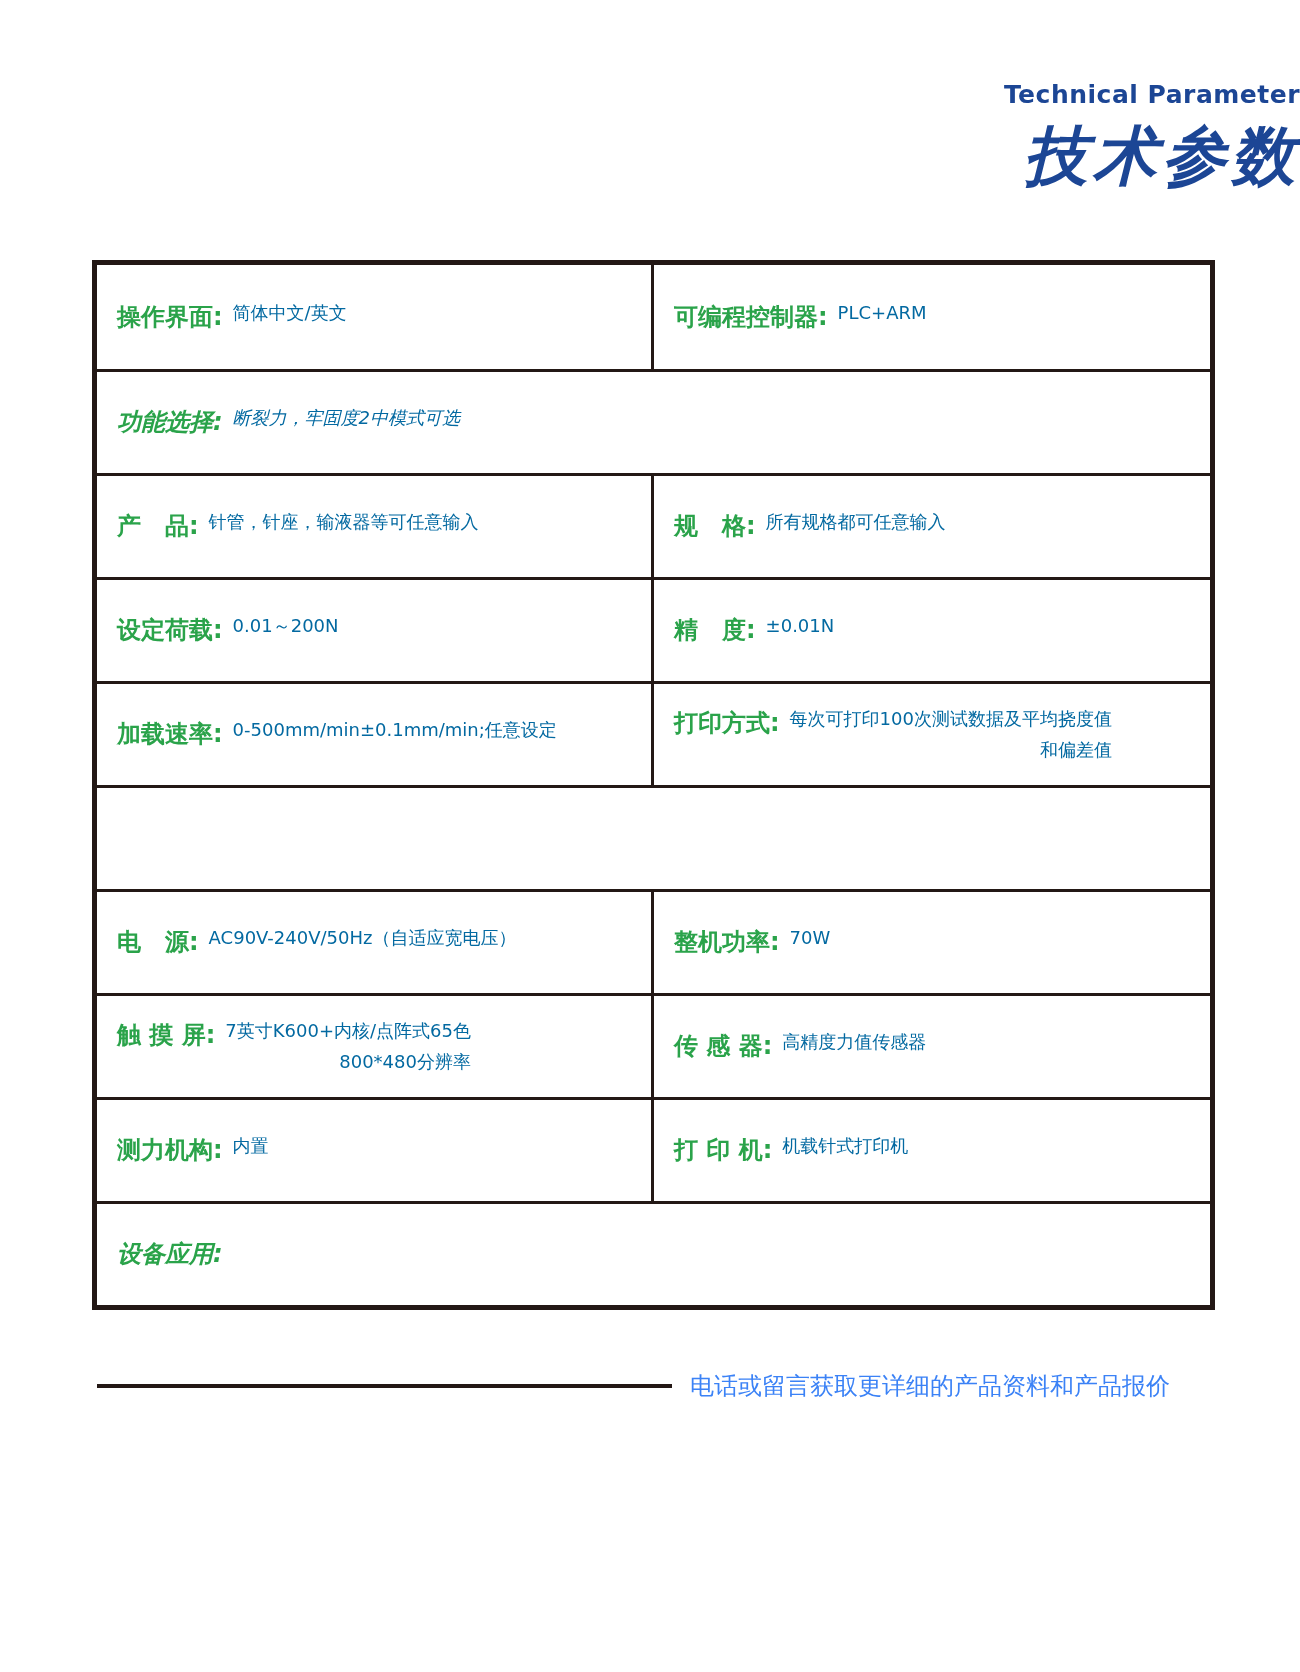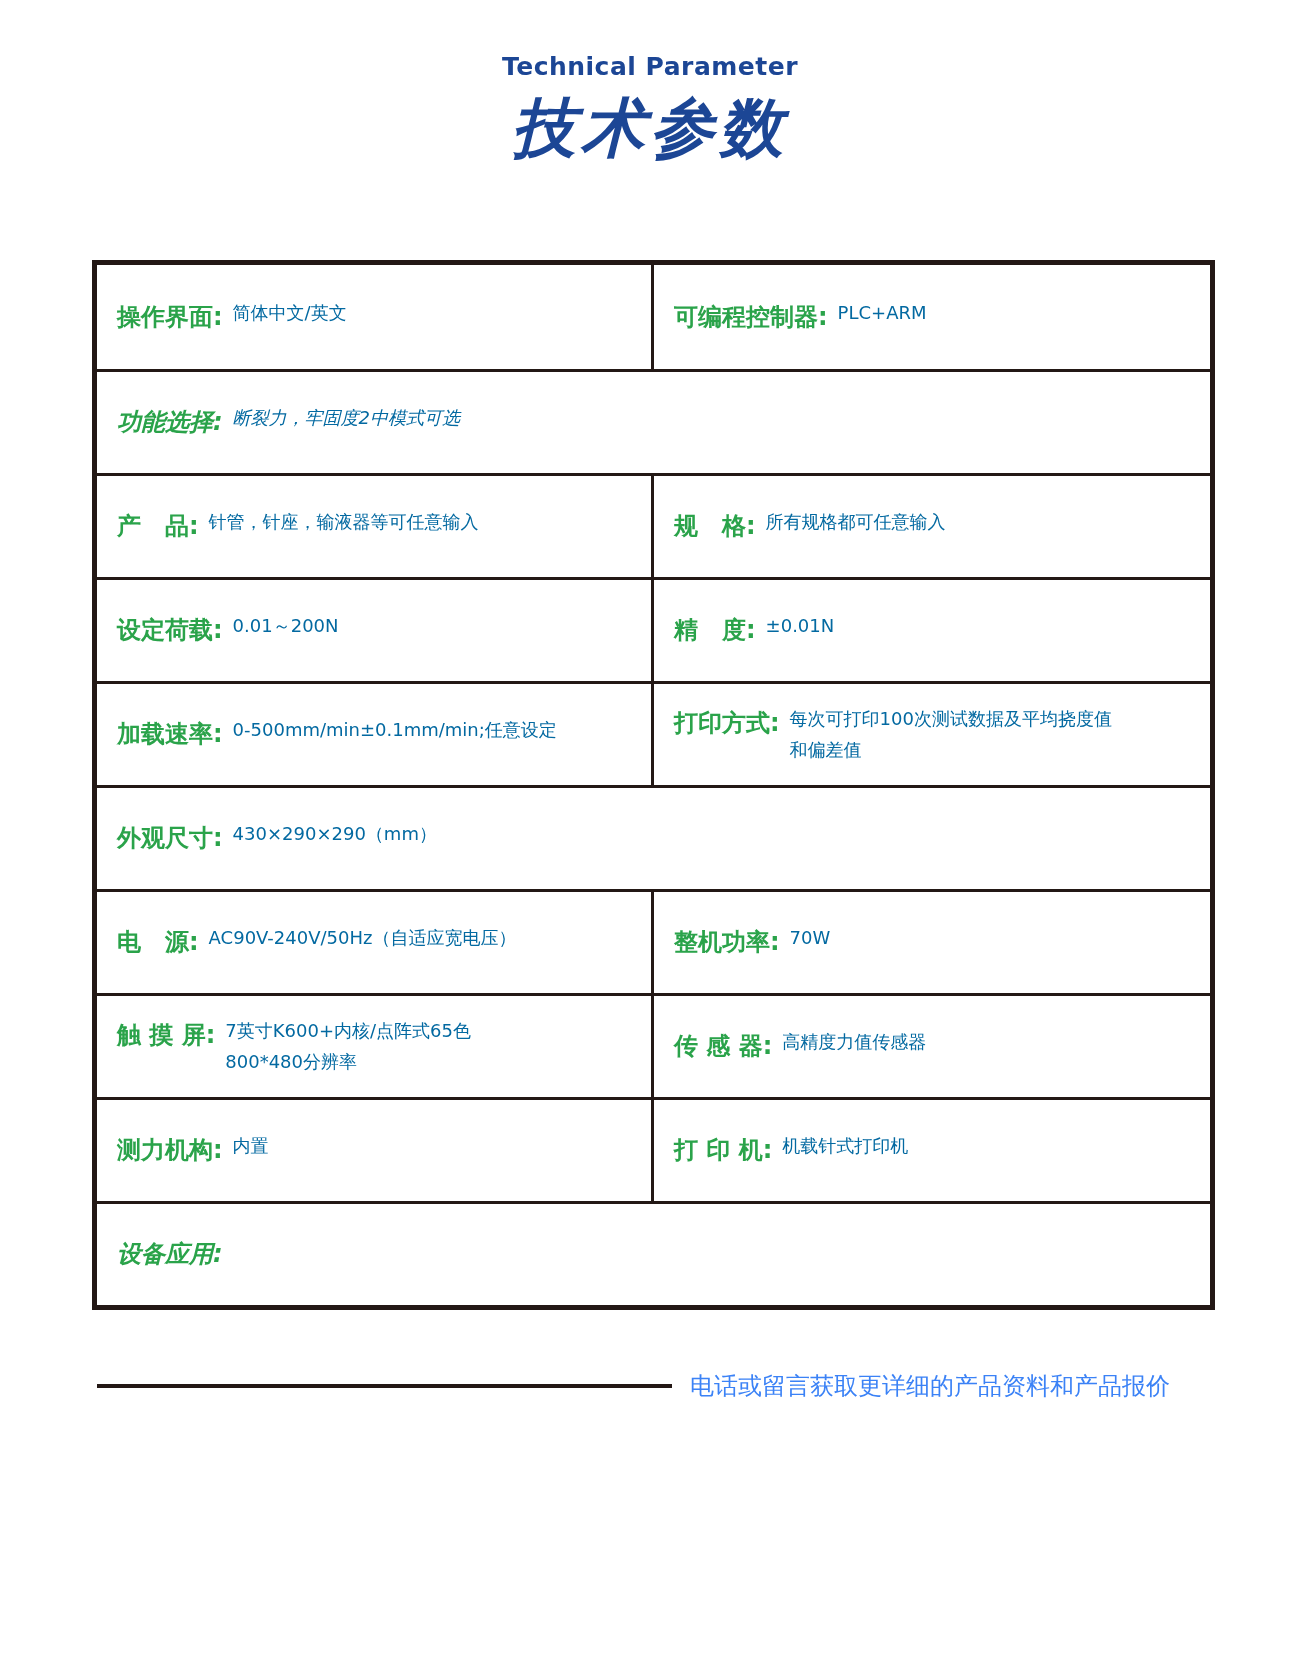--- a/index.html
+++ b/index.html
@@ -8,21 +8,21 @@
     width: 1300px; height: 1672px;
     font-family: "DejaVu Sans", sans-serif;
     color: #231815;
   }
   .page {
     position: relative;
     width: 1300px; height: 1672px;
     background: #ffffff;
     overflow: hidden;
   }
-  .header { text-align: center; padding-top: 52px; }
+  .header { text-align: right; padding-top: 80px; }
   .subtitle-en {
     font-size: 25px;
     font-weight: bold;
     color: #1c4695;
     letter-spacing: 0.5px;
   }
   .title-cn {
     margin-top: 4px;
     font-size: 64px;
     font-weight: bold;
@@ -52,20 +52,21 @@
   .cell-left {
     width: 557px;
     flex-shrink: 0;
     border-right: 3px solid #231815;
   }
   .cell-right { flex: 1; }
   .cell-full { flex: 1; font-style: italic; }
   .pair {
     display: flex;
     align-items: flex-start;
+    text-align: right;
   }
   .label {
     flex-shrink: 0;
     margin-right: 10px;
     font-size: 24px;
     font-weight: bold;
     color: #2aa34a;
     line-height: 1.62;
     white-space: pre;
   }
@@ -171,26 +172,20 @@
       <div class="cell cell-right">
         <div class="pair">
           <span class="label">打印方式:</span>
           <span class="value">每次可打印100次测试数据及平均挠度值
 和偏差值</span>
         </div>
       </div>
     </div>
 
     <div class="row">
-      <div class="cell cell-right">
-        <div class="pair">
-          <span class="label">外观尺寸:</span>
-          <span class="value">430×290×290（mm）</span>
-        </div>
-      </div>
     </div>
 
     <div class="row">
       <div class="cell cell-left">
         <div class="pair">
           <span class="label">电　源:</span>
           <span class="value">AC90V-240V/50Hz（自适应宽电压）</span>
         </div>
       </div>
       <div class="cell cell-right">

